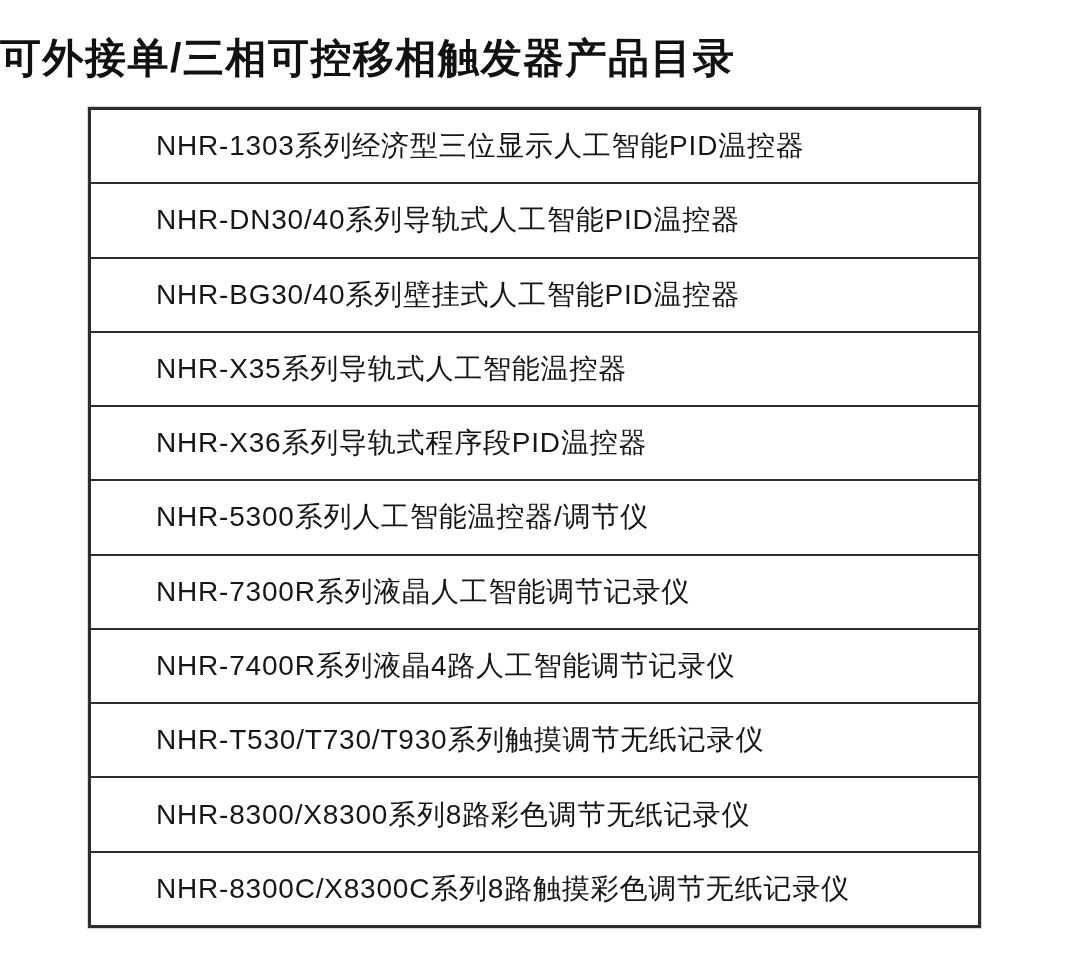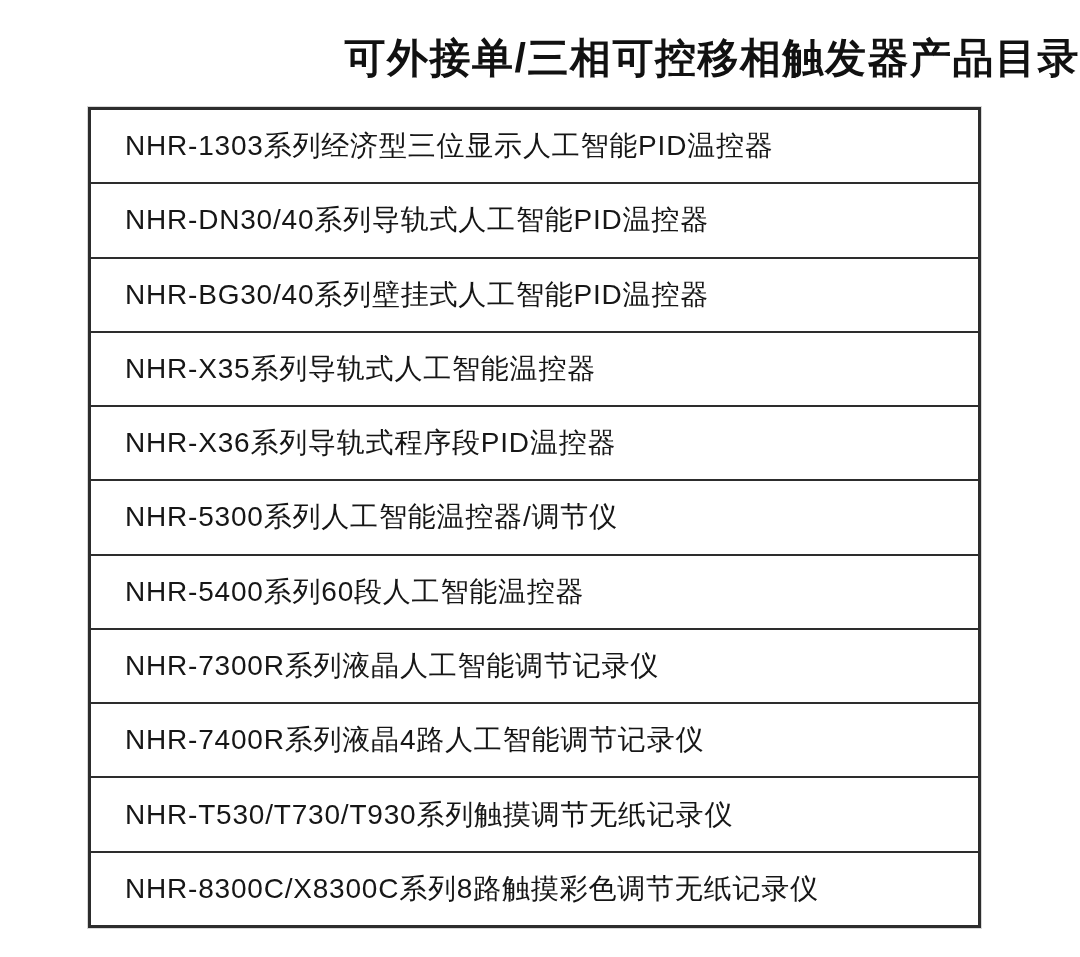--- a/index.html
+++ b/index.html
@@ -14,21 +14,21 @@
     width: 1080px;
     height: 957px;
     position: relative;
     background: #ffffff;
   }
   .title {
     position: absolute;
     top: 36px;
     left: 0;
     width: 1080px;
-    text-align: right;
+    text-align: left;
     font-size: 41px;
     font-weight: 700;
     color: #111111;
     letter-spacing: 1.5px;
     line-height: 1.1;
   }
   .table {
     position: absolute;
     top: 107px;
     left: 88px;
@@ -38,21 +38,21 @@
     outline: 1px solid #d8d8d8;
     background: #ffffff;
     display: flex;
     flex-direction: column;
   }
   .row {
     flex: 1 1 0;
     border-bottom: 2px solid #2d2d2d;
     display: flex;
     align-items: center;
-    padding-left: 34px;
+    padding-left: 65px;
     background: #ffffff;
   }
   .row:last-child { border-bottom: none; border-radius: 18px; }
   .row-text {
     font-size: 28px;
     font-weight: 500;
     color: #161616;
     letter-spacing: 0.8px;
     white-space: nowrap;
   }
@@ -75,28 +75,28 @@
     <div class="row">
         <span class="row-text">NHR-X35系列导轨式人工智能温控器</span>
       </div>
     <div class="row">
         <span class="row-text">NHR-X36系列导轨式程序段PID温控器</span>
       </div>
     <div class="row">
         <span class="row-text">NHR-5300系列人工智能温控器/调节仪</span>
       </div>
     <div class="row">
-        <span class="row-text">NHR-5400系列60段人工智能温控器</span>
-      </div>
-    <div class="row">
         <span class="row-text">NHR-7300R系列液晶人工智能调节记录仪</span>
       </div>
     <div class="row">
         <span class="row-text">NHR-7400R系列液晶4路人工智能调节记录仪</span>
       </div>
     <div class="row">
         <span class="row-text">NHR-T530/T730/T930系列触摸调节无纸记录仪</span>
       </div>
     <div class="row">
+        <span class="row-text">NHR-8300/X8300系列8路彩色调节无纸记录仪</span>
+      </div>
+    <div class="row">
         <span class="row-text">NHR-8300C/X8300C系列8路触摸彩色调节无纸记录仪</span>
       </div>
   </div>
 </div>
 
 </body></html>

